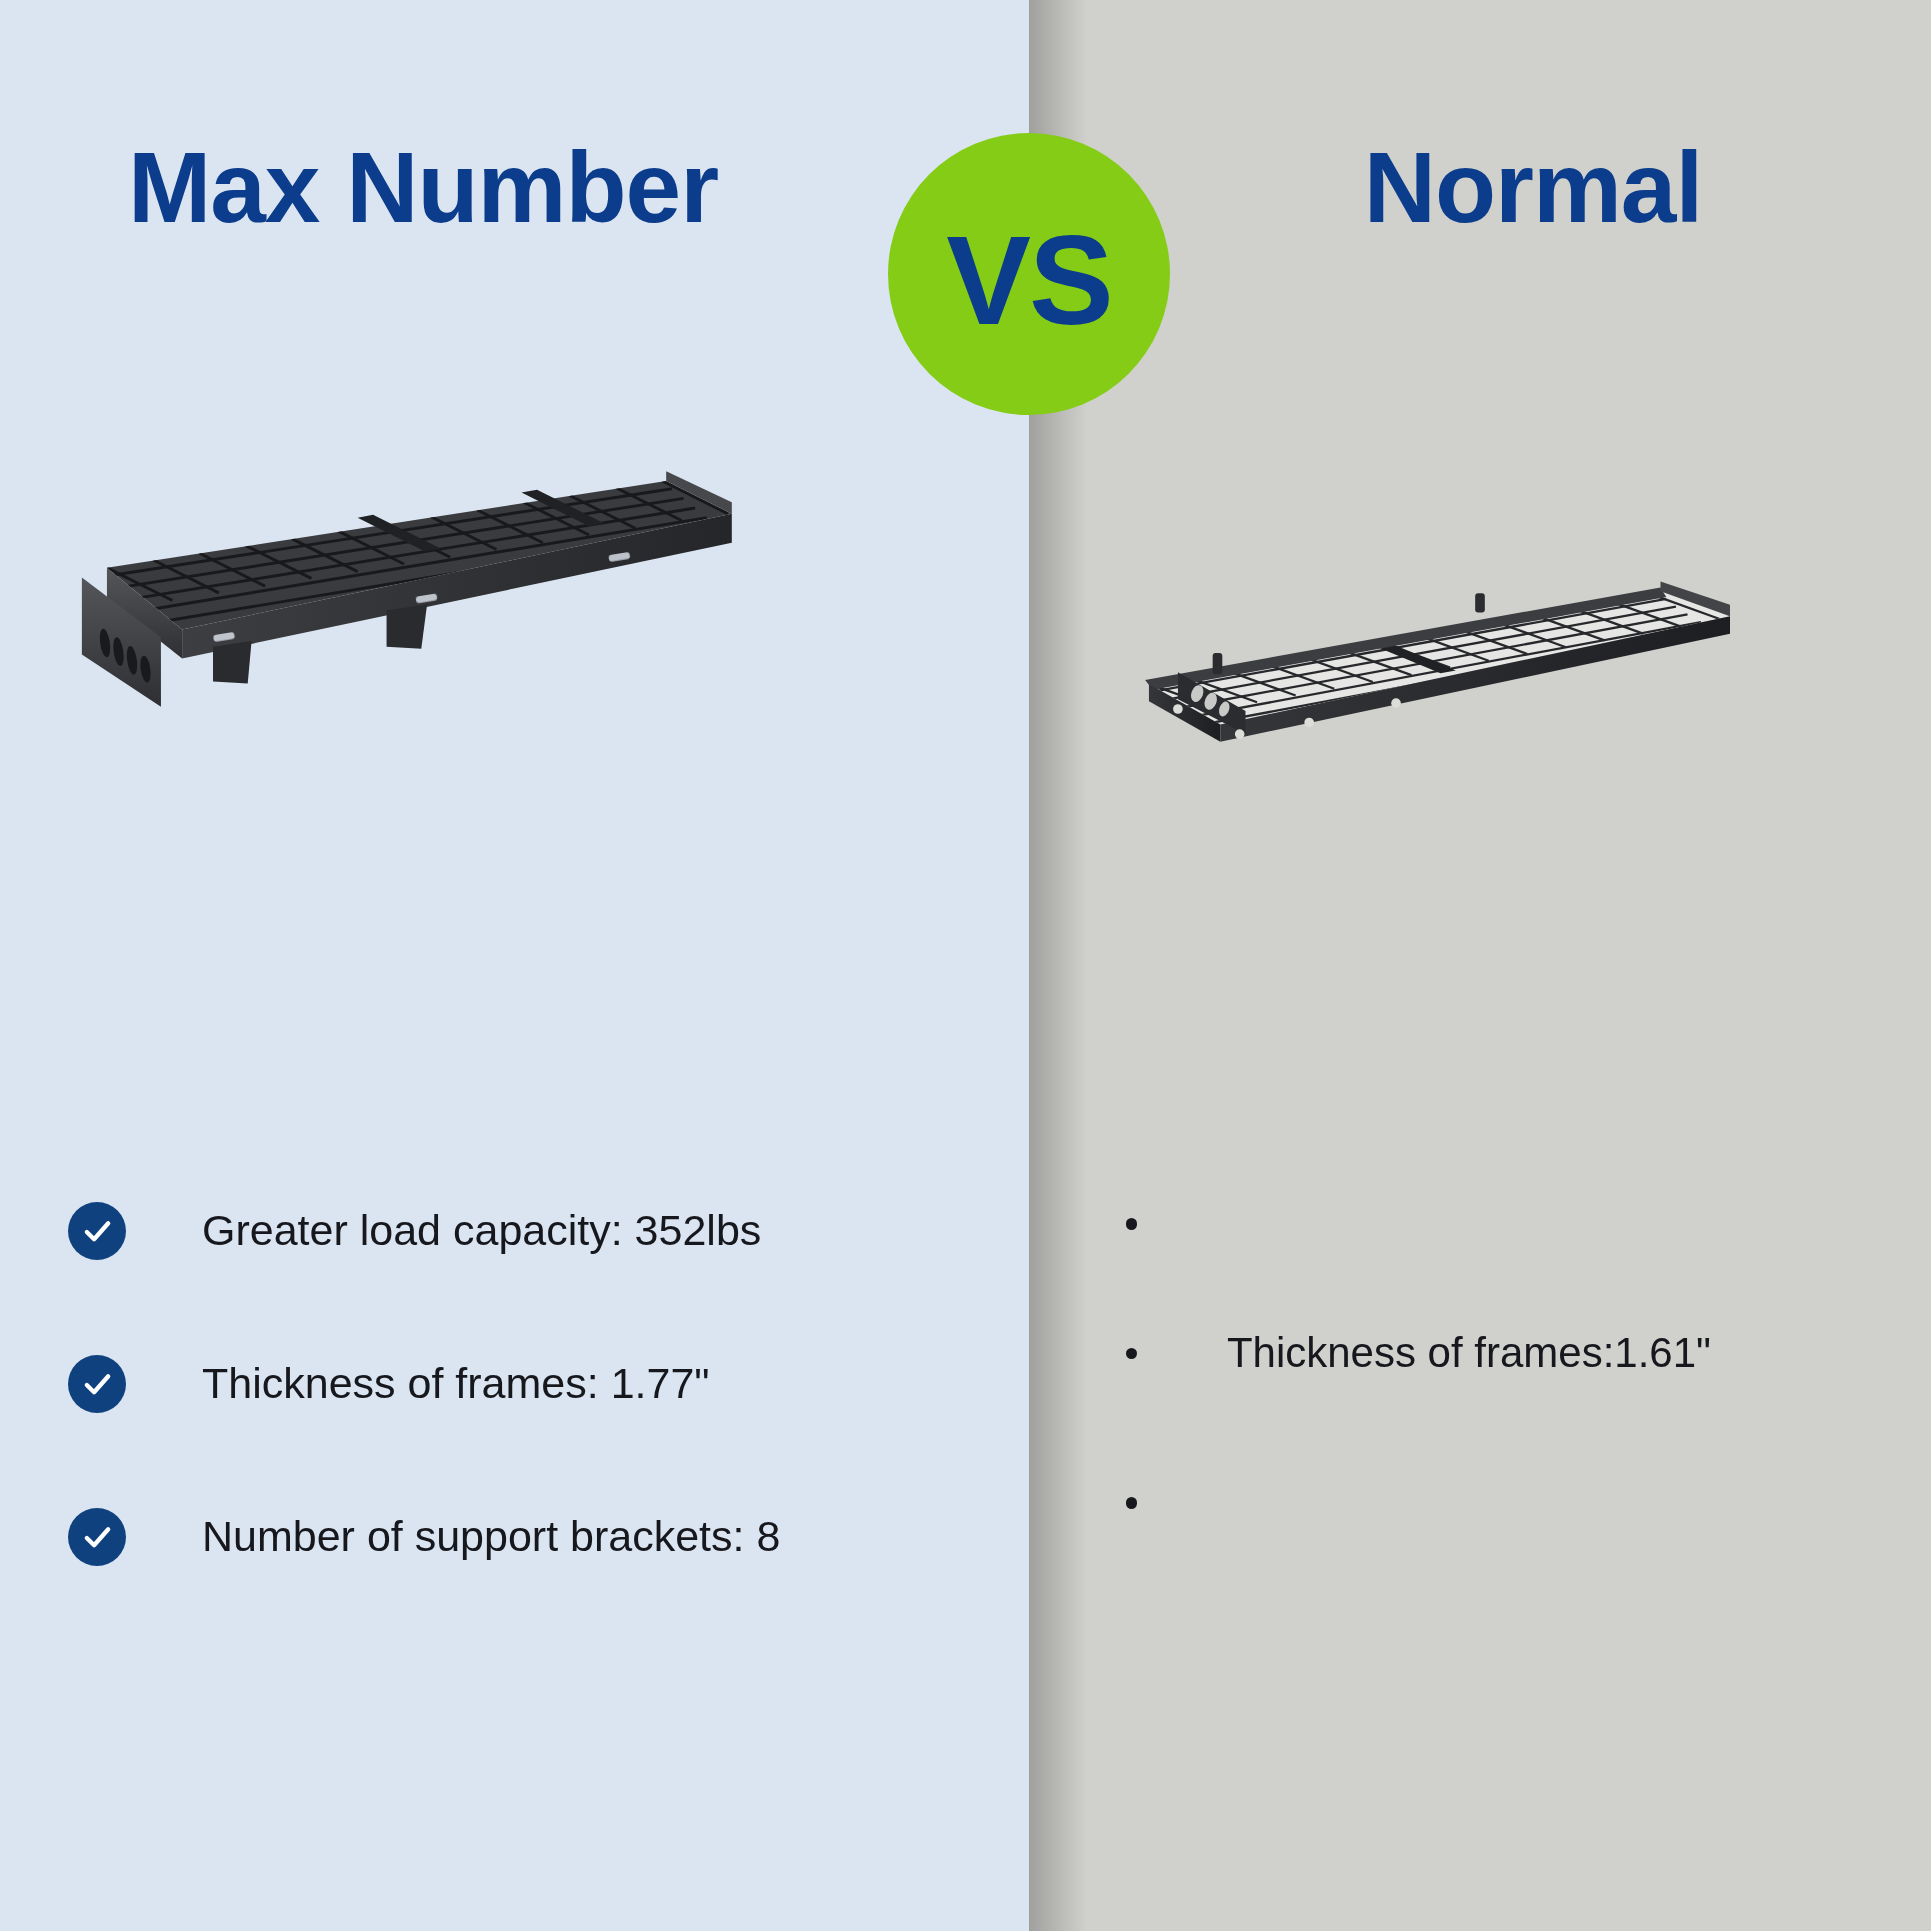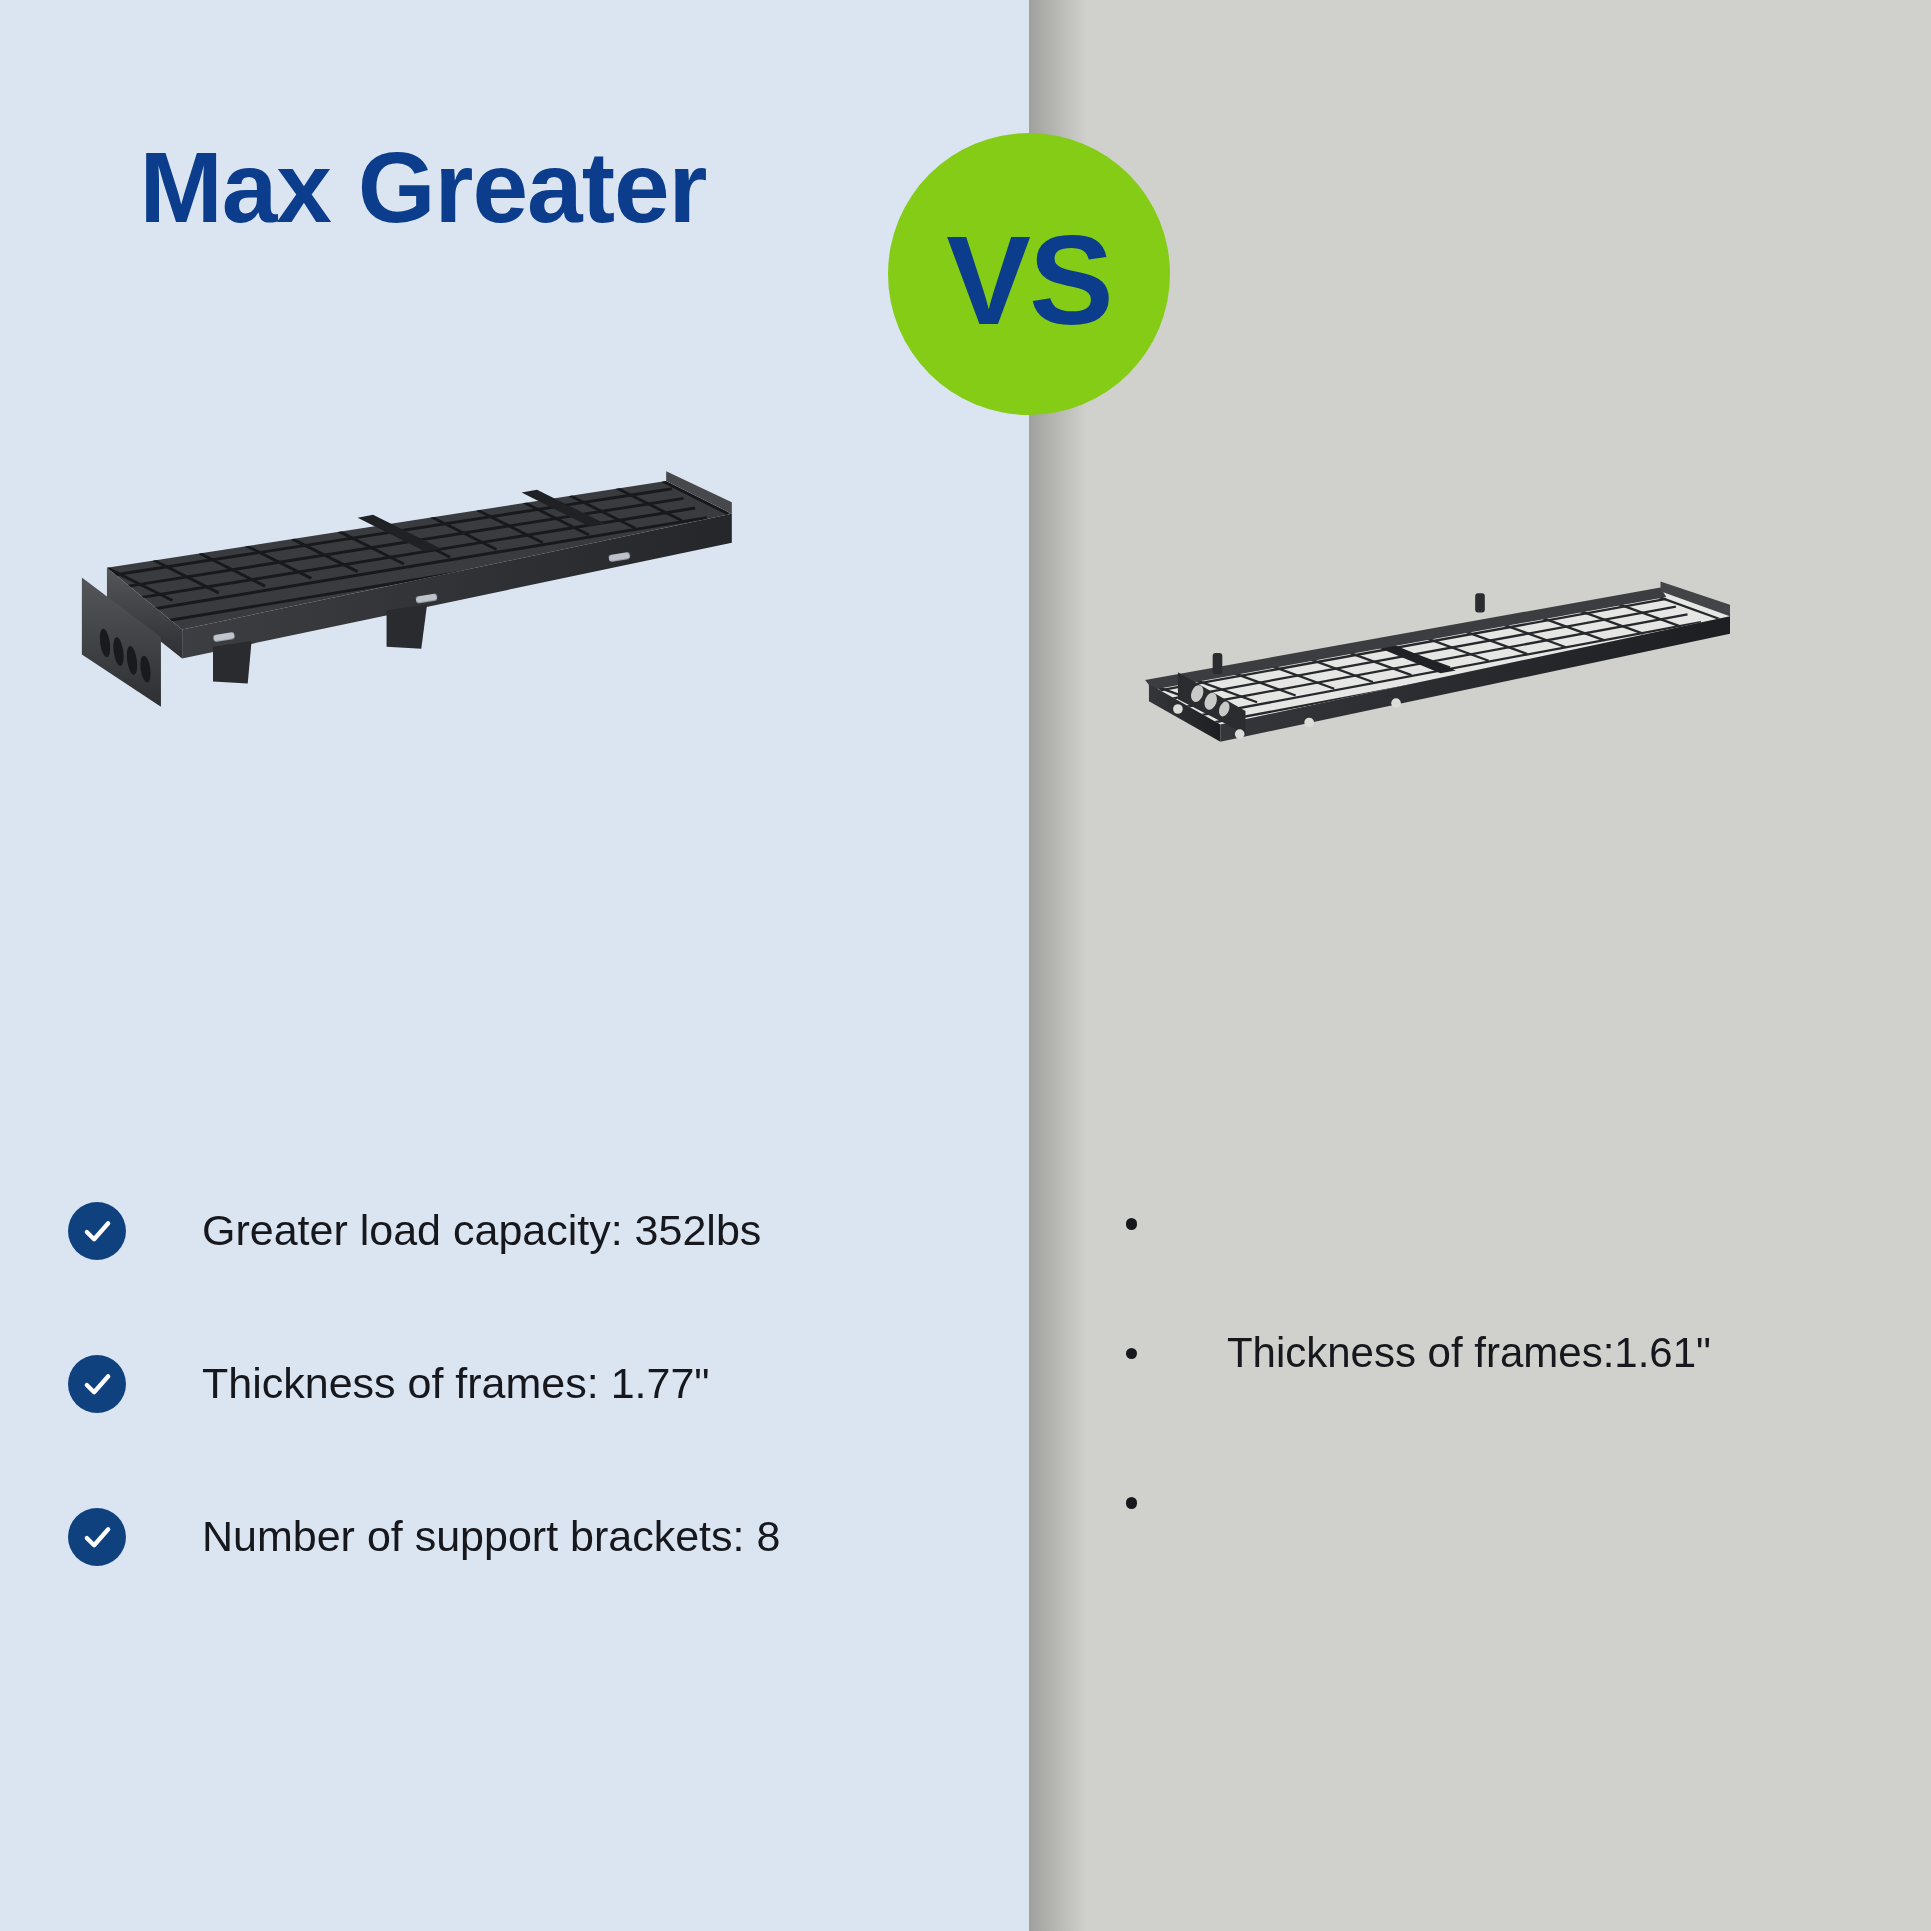--- a/index.html
+++ b/index.html
@@ -141,22 +141,23 @@
 <body>
 
 <div class="stage">
 
   <div class="panel panel-left"></div>
 
   <div class="panel panel-right">
     <div class="edge-shade"></div>
   </div>
 
-  <div class="title title-left">Max Greater</div>
-
+  <div class="title title-left">Max Number</div>
+
+  <div class="title title-right">Normal</div>
 
   <div class="vs-badge">
     <span>VS</span>
   </div>
 
   <div class="product product-left">
     <svg viewBox="0 0 720 280" width="695" height="270" aria-hidden="true">
       <defs>
         <linearGradient id="mBarT" x1="0" y1="0" x2="1" y2="0">
           <stop offset="0" stop-color="#4a4a4d"></stop>

